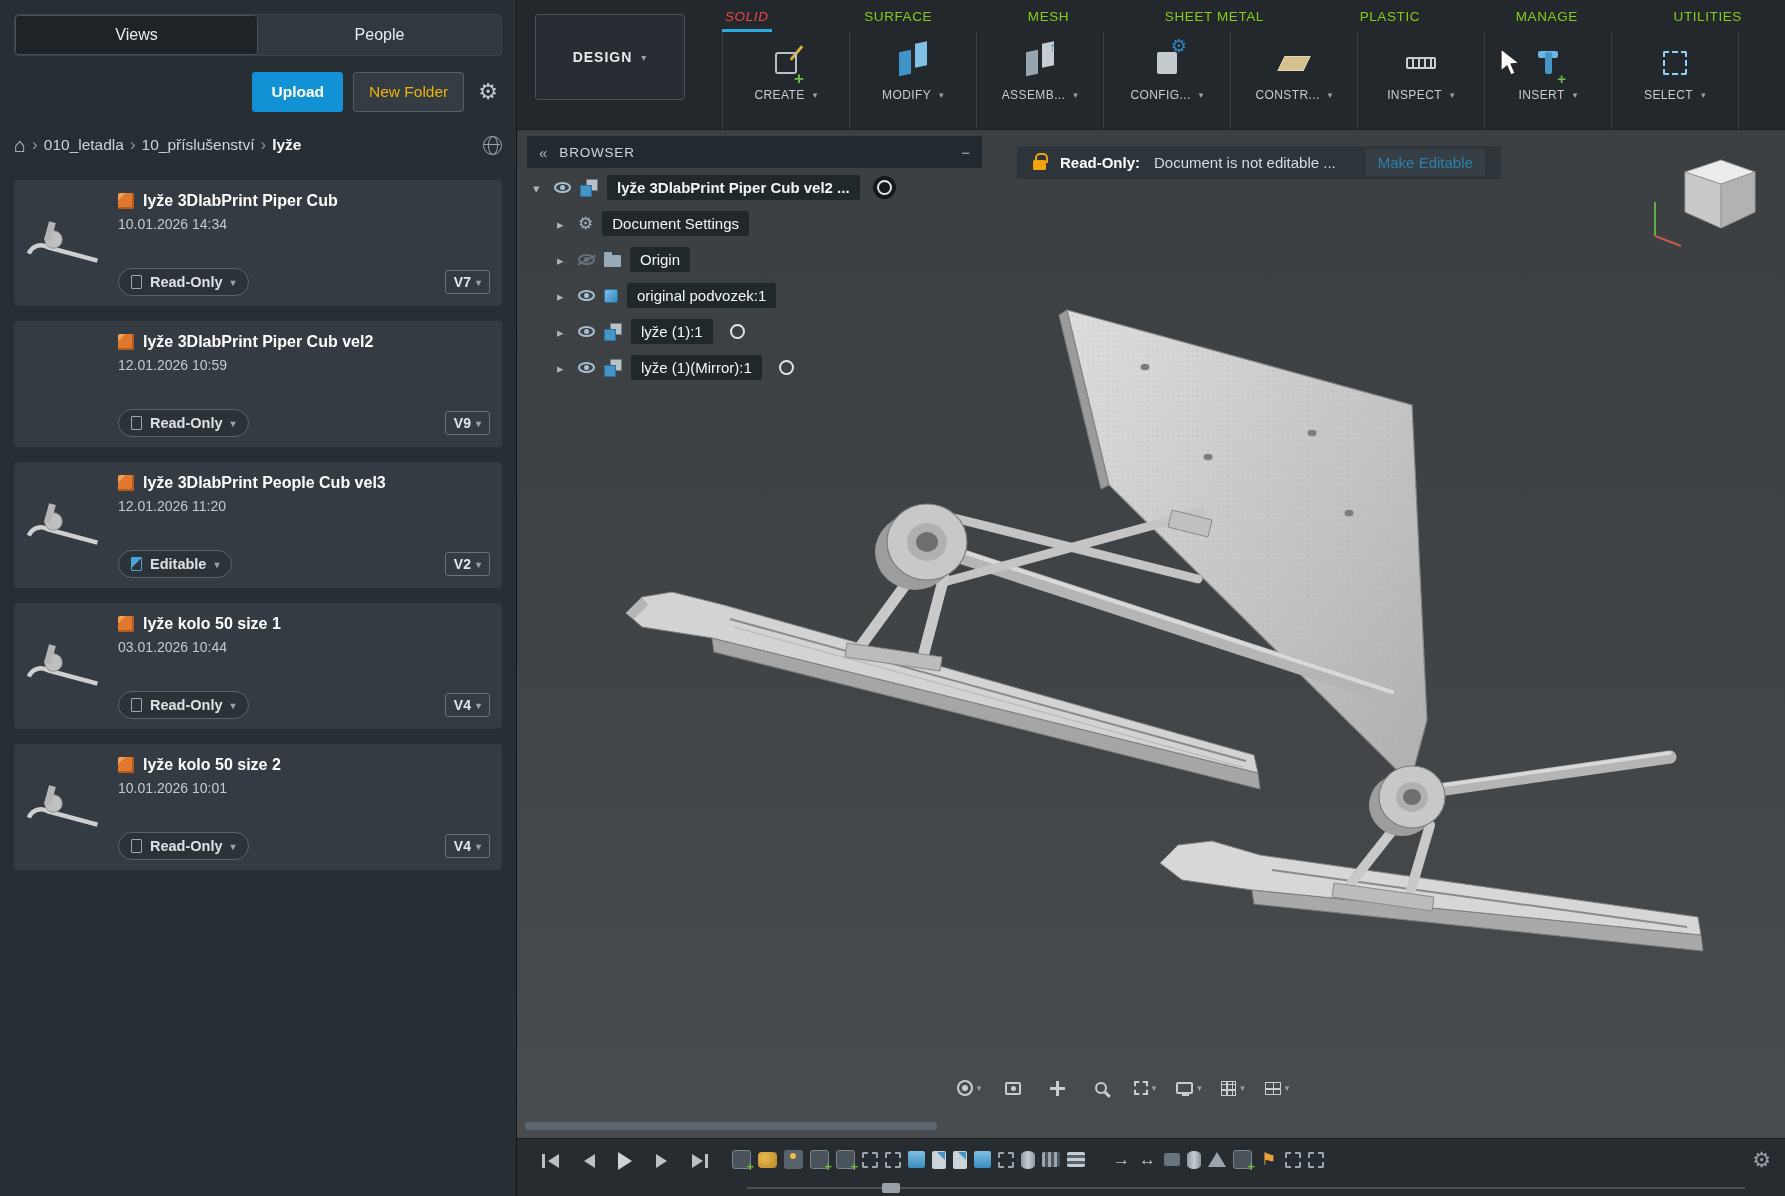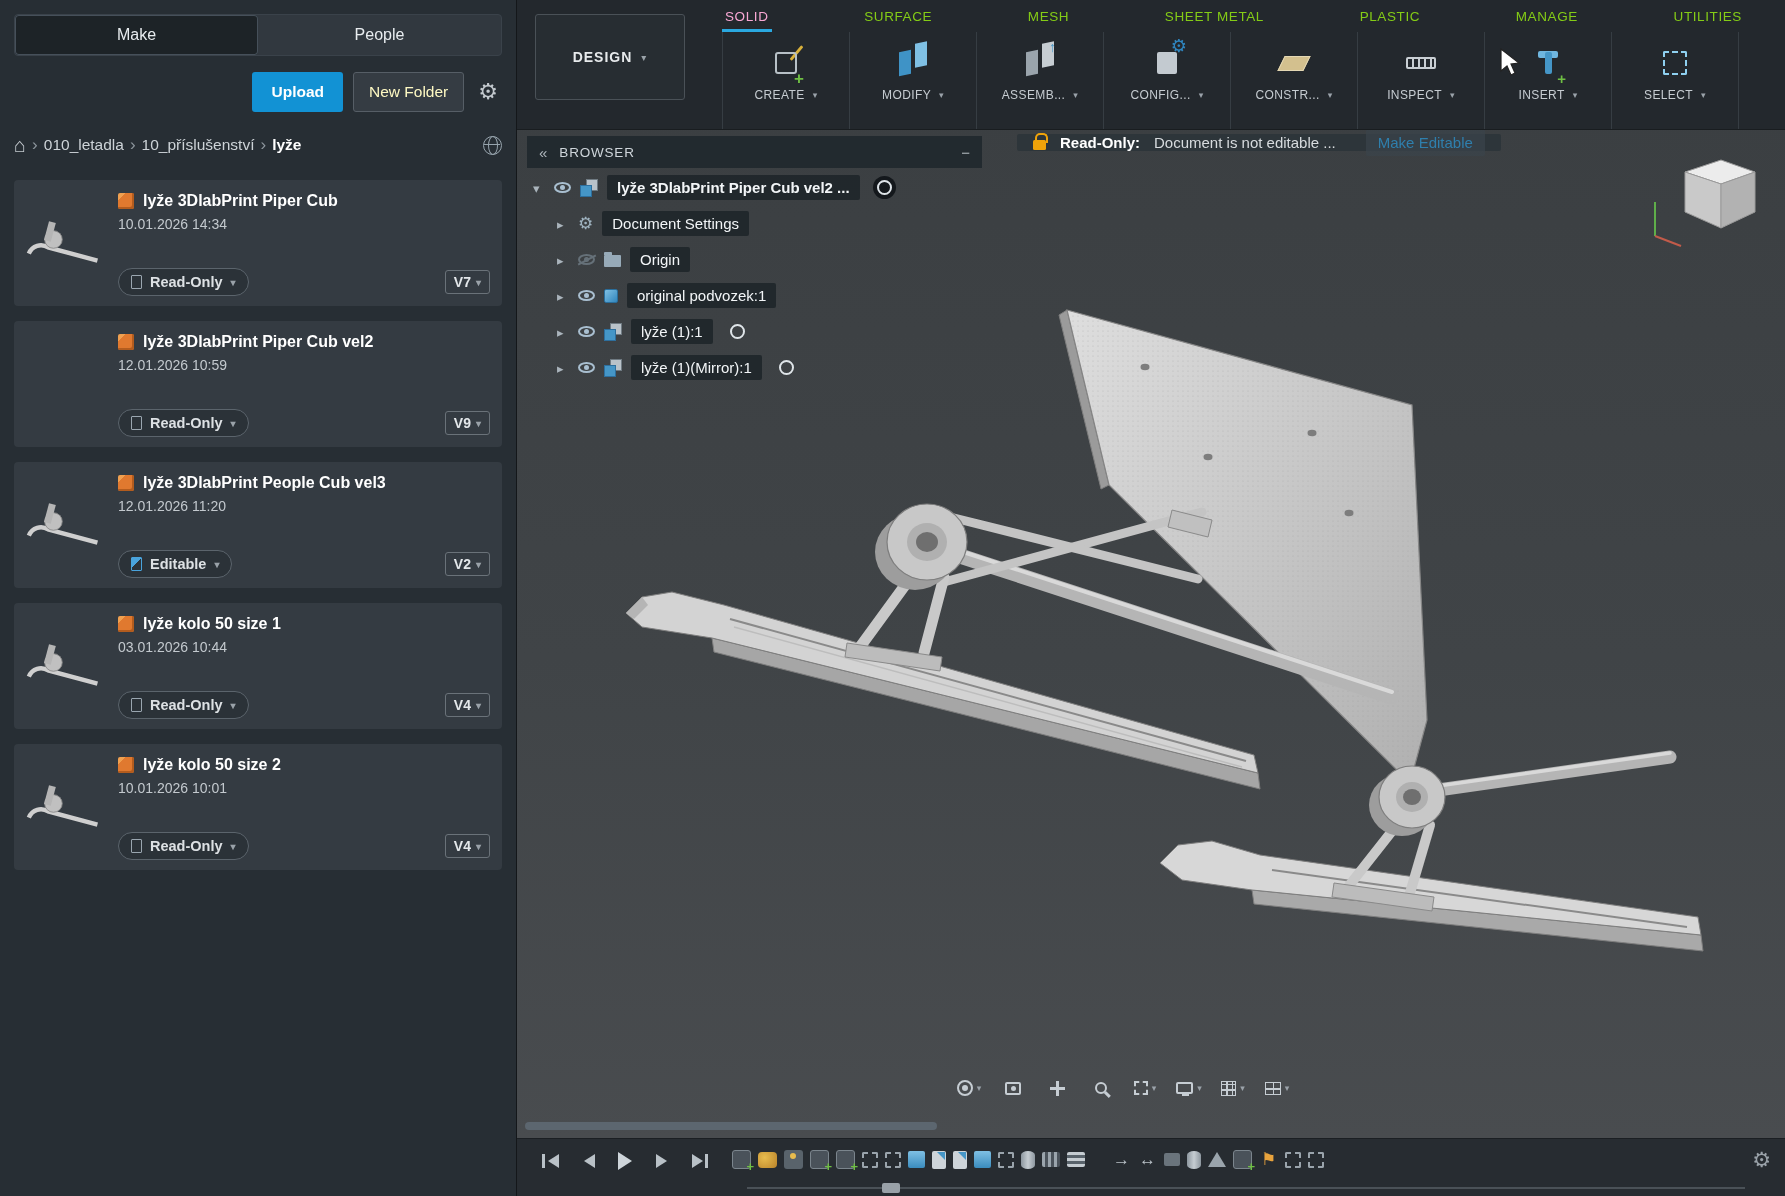--- a/index.html
+++ b/index.html
@@ -9,21 +9,21 @@
   .app { display:flex; width:1785px; height:1196px; }
 
   
   .data-panel { width:517px; flex:none; background:#272e34; border-right:1px solid #14171a;
                 padding:14px 14px 0 14px; position:relative; }
   .ptabs { display:flex; background:#31383f; border:1px solid #3a424a; border-radius:4px; overflow:hidden; height:42px; }
   .ptab { flex:1; display:flex; align-items:center; justify-content:center; font-size:16px; color:#e8ecef; cursor:default; }
   .ptab[data-active="true"] { background:#1d2327; box-shadow:inset 0 0 0 1px #46505a; border-radius:4px; }
   .actions { margin-top:16px; display:flex; justify-content:flex-end; align-items:center; gap:10px; height:40px; }
   .btn-upload { background:#1292d4; color:#fff; font-weight:bold; font-size:15.5px; border:none; border-radius:3px; height:40px; padding:0 19px; }
-  .btn-newfolder { background:#353c43; color:#fef9c3; font-size:15.5px; border:1px solid #565e66; border-radius:3px; height:40px; padding:0 15px; }
+  .btn-newfolder { background:#353c43; color:#eab308; font-size:15.5px; border:1px solid #565e66; border-radius:3px; height:40px; padding:0 15px; }
   .gear-glyph { font-size:22px; color:#c3c9ce; line-height:1; padding:0 4px; }
   .breadcrumb { margin-top:20px; display:flex; align-items:center; gap:6px; height:26px; font-size:15.5px; color:#cdd3d7; }
   .bc-home { font-size:20px; color:#c3c9ce; }
   .bc-item { display:flex; align-items:center; gap:6px; }
   .bc-sep { color:#8d969d; font-size:17px; }
   .bc-item[data-current="true"] .bc-label { color:#fff; font-weight:bold; }
   .bc-globe { margin-left:auto; width:19px; height:19px; border:1.5px solid #97a4ad; border-radius:50%; position:relative; }
   .bc-globe::before { content:""; position:absolute; left:4px; top:-1px; width:8px; height:17px; border:1.5px solid #97a4ad; border-radius:50%; }
   .bc-globe::after { content:""; position:absolute; left:0; top:7px; width:16px; height:1.5px; background:#97a4ad; }
 
@@ -49,21 +49,21 @@
   .main { flex:1; position:relative; background:linear-gradient(180deg,#3a3e41 0%, #404447 55%, #4a4d50 100%); }
 
   
   .ribbon { position:absolute; top:0; left:0; right:0; height:130px; background:#23282d; border-bottom:1px solid #191d20; z-index:5; }
   .design-btn { position:absolute; left:18px; top:14px; width:150px; height:86px; border:1px solid #4a5157; border-radius:3px;
                 background:#272d32; display:flex; align-items:center; justify-content:center; gap:9px;
                 color:#e7eaec; font-size:14px; font-weight:bold; letter-spacing:1px; }
   .design-caret { font-size:10px; color:#9aa2a9; font-weight:normal; }
   .rtabs { position:absolute; left:205px; right:40px; top:0; height:32px; display:flex; justify-content:space-between; }
   .rtab { display:flex; align-items:center; padding:4px 3px 0 3px; font-size:13.5px; letter-spacing:.6px; color:#84cc16; border-bottom:3px solid transparent; }
-  .rtab[data-active="true"] { color:#f9a8d4; border-bottom-color:#2aa8e0; }
+  .rtab[data-active="true"] { color:#ef4444; border-bottom-color:#2aa8e0;font-style:italic; }
   .rgroups { position:absolute; left:205px; top:32px; height:97px; display:flex; border-left:1px solid #363d43; }
   .rgroup { width:127px; border-right:1px solid #363d43; display:flex; flex-direction:column; align-items:center; }
   .g-ic { width:44px; height:40px; margin:11px auto 5px; position:relative; display:flex; align-items:center; justify-content:center; }
   .g-lb { font-size:12px; color:#c6ccd1; letter-spacing:.4px; display:flex; align-items:center; gap:8px; }
   .g-caret { font-size:9px; color:#9aa2a9; }
   .g-ic i { display:block; position:relative; }
   .rgroup[data-icon="create"] .g-ic i { width:22px; height:22px; border:2px solid #b7c0c6; border-radius:3px; }
   .rgroup[data-icon="create"] .g-ic::before { content:""; position:absolute; width:3px; height:18px; background:#d9b13b; border-radius:1px; transform:rotate(40deg); right:10px; top:1px; }
   .rgroup[data-icon="create"] .g-ic::after { content:"+"; position:absolute; right:4px; bottom:-4px; color:#6fbf44; font:bold 17px/1 "Liberation Sans",sans-serif; }
   .rgroup[data-icon="modify"] .g-ic i { width:12px; height:24px; background:#3f93c6; transform:skewY(-12deg); box-shadow:16px -5px 0 #7fc0e4; margin-right:16px; }
@@ -107,21 +107,21 @@
   .trow[data-icon="gear"] .t-ic::before { content:"⚙"; font-size:17px; color:#9fb3c0; line-height:1; }
   .trow[data-icon="folder"] .t-ic { width:17px; height:12px; background:#97aab8; border-radius:1px; margin-top:3px; }
   .trow[data-icon="folder"] .t-ic::before { content:""; position:absolute; top:-3px; left:0; width:8px; height:3px; background:#97aab8; border-radius:1px 1px 0 0; }
   .trow[data-icon="body"] .t-ic { width:14px; height:14px; background:linear-gradient(135deg,#7fc0e4,#3186bd); border:1px solid #2a6e9c; border-radius:2px; }
   .t-label { background:rgba(30,36,41,.88); padding:4px 10px; border-radius:2px; font-size:15px; color:#f2f5f7; white-space:nowrap; }
   .trow[data-root="true"] .t-label { font-weight:bold; }
   .t-radio { width:15px; height:15px; border:2px solid #dfe5e9; border-radius:50%; flex:none; margin-left:8px; }
   .trow[data-radio="selected"] .t-radio { background:#14181c; box-shadow:0 0 0 4px #14181c; }
 
   
-  .banner { position:absolute; left:500px; top:4px; height:17px; z-index:4; display:flex; align-items:center; gap:14px;
+  .banner { position:absolute; left:500px; top:16px; height:33px; z-index:4; display:flex; align-items:center; gap:14px;
             background:rgba(44,52,58,.92); padding:0 16px; border-radius:2px; font-size:15px; }
   .lock { width:13px; height:10px; background:#f0a30a; border-radius:1.5px; position:relative; margin-top:5px; flex:none; }
   .lock::before { content:""; position:absolute; top:-7px; left:2px; width:9px; height:8px; border:2px solid #f0a30a; border-bottom:none; border-radius:5px 5px 0 0; }
   .banner-label { font-weight:bold; color:#fff; }
   .banner-msg { color:#d7dbde; }
   .banner-action { margin-left:16px; color:#2f7fad; padding:5px 12px; background:rgba(58,68,75,.7); border-radius:2px; }
 
   
   .viewcube { position:absolute; right:22px; top:14px; z-index:4; }
 
@@ -190,21 +190,21 @@
 </head>
 <body>
 
 <div class="app">
 
   <div class="data-panel">
 
     <div class="ptabs">
 
         <div class="ptab" data-active="true">
-          <span>Make</span>
+          <span>Views</span>
         </div>
 
         <div class="ptab" data-active="false">
           <span>People</span>
         </div>
 
     </div>
 
     <div class="actions">
       <button class="btn-upload">Upload</button>

